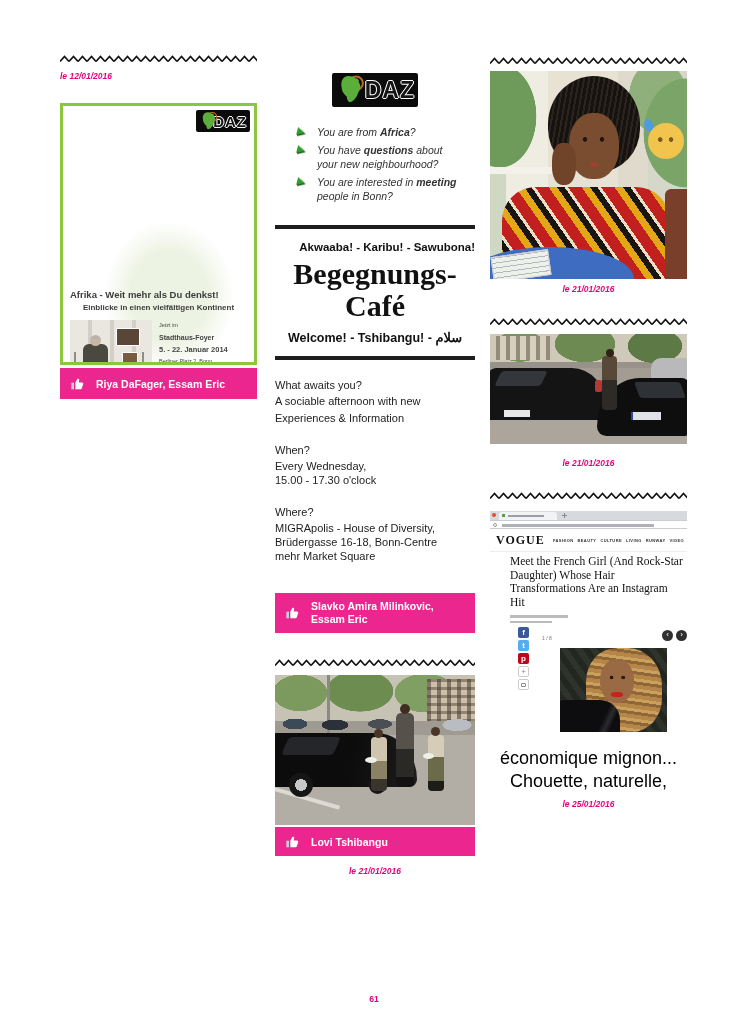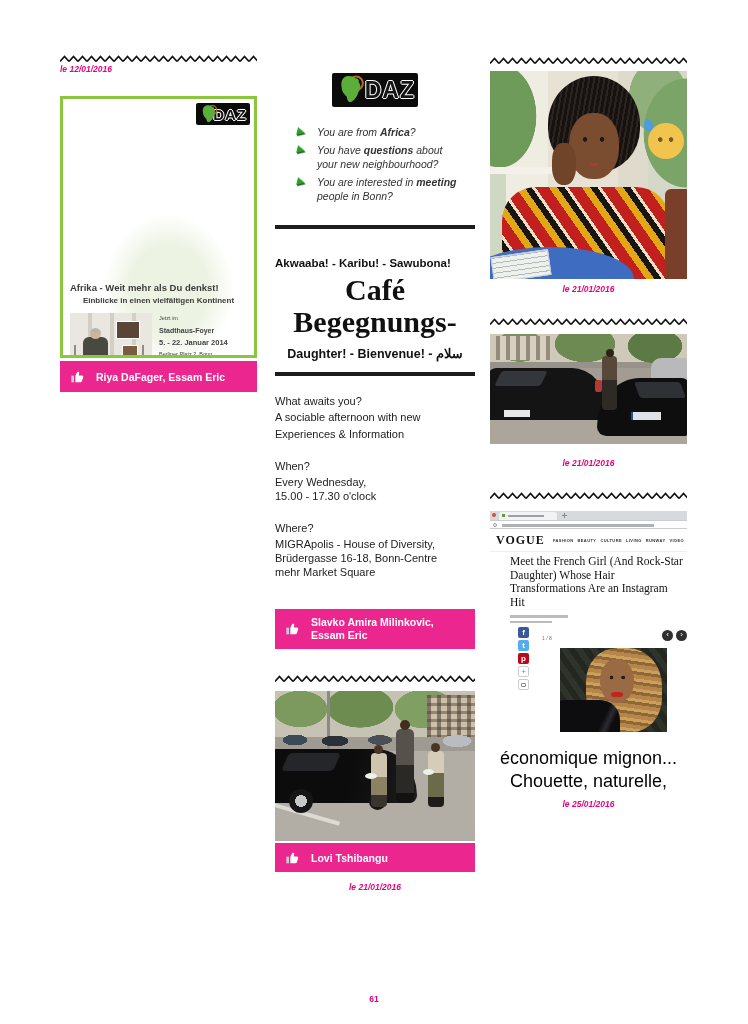--- a/index.html
+++ b/index.html
@@ -66,21 +66,21 @@
   
   .bullets { margin-top:18px; padding-left:22px; font-style:italic; font-size:10.5px; color:#333; }
   .bullet { display:flex; gap:12px; margin-top:4px; }
   .arrow { flex:0 0 auto; margin-top:3px; width:0; height:0;
            border-top:4px solid transparent; border-bottom:4px solid transparent;
            border-left:8px solid #2e9e2e; transform:rotate(14deg);
            filter:drop-shadow(1px 1px 0 #145214); }
   .btext { width:142px; line-height:14px; }
   .hrule { margin-top:22px; height:4px; background:#1d1d1d; }
   .hrule2 { margin-top:10px; height:4px; background:#1d1d1d; }
-  .greeting { margin-top:28px; text-align:left; font-weight:bold; font-size:11.5px; color:#111; }
+  .greeting { margin-top:12px; text-align:right; font-weight:bold; font-size:11.5px; color:#111; }
   .big-title { margin-top:5px; text-align:center; font-family:"Liberation Serif", serif;
                font-weight:bold; font-size:30px; line-height:32px; color:#111; }
   .welcome { margin-top:8px; text-align:center; font-weight:bold; font-size:12.5px; color:#111; }
   .arabic { font-family:Liberation Serif, serif; font-size:13px; }
   .q  { margin-top:19px; font-size:11px; color:#222; }
   .a  { margin-top:3px;  font-size:11px; color:#222; line-height:14px; }
   .ab { font-weight:normal; }
   .mid-zz { margin-top:26px; }
   .mid-date { margin-top:10px; }
 
@@ -253,21 +253,21 @@
     </pattern>
   </defs>
 </svg>
 
 <div class="page">
 
   <div class="col col-left">
     <svg class="zz" width="197" height="8">
         <rect width="197" height="8" fill="url(#zzp)"></rect>
       </svg>
-    <div class="pdate" style="margin-top:1px">le 12/01/2016</div>
+    <div class="pdate" style="margin-top:8px">le 12/01/2016</div>
 
     <div class="flyer">
       <div class="flyer-watermark"></div>
       <div class="daz daz-sm flyer-logo">
         <svg width="22" height="20" viewBox="0 0 60 60">
           <circle cx="40" cy="18" r="13" fill="none" stroke="#b96a1e" stroke-width="4"></circle>
           <path d="M18 6 C24 2 34 4 38 8 C44 8 46 12 45 16 C50 22 48 30 44 36 C42 44 36 52 30 54 C26 56 22 50 22 44 C18 40 12 34 12 26 C10 18 12 10 18 6 Z" fill="#5cae3a"></path>
         </svg>
         <span class="daz-text">DAZ</span>
       </div>
@@ -321,25 +321,25 @@
       </div>
       <div class="bullet">
         <span class="arrow"></span>
         <span class="btext"><span>You are interested in </span><b>meeting</b><span> people in Bonn?</span></span>
       </div>
     </div>
 
     <div class="hrule"></div>
     <div class="greeting">Akwaaba! - Karibu! - Sawubona!</div>
     <div class="big-title">
+      <div>Begegnungs-</div>
       <div>Café</div>
-      <div>Begegnungs-</div>
     </div>
     <div class="welcome">
-      <span>Daughter! - Bienvenue! -</span> <span class="arabic">سلام</span>
+      <span>Welcome! - Tshibangu! -</span> <span class="arabic">سلام</span>
     </div>
     <div class="hrule2"></div>
 
     <div class="q">What awaits you?</div>
     <div class="a">A sociable afternoon with new</div>
     <div class="a ab">Experiences &amp; Information</div>
 
     <div class="q">When?</div>
     <div class="a ab">Every Wednesday,</div>
     <div class="a ab" style="margin-top:0">15.00 - 17.30 o'clock</div>

